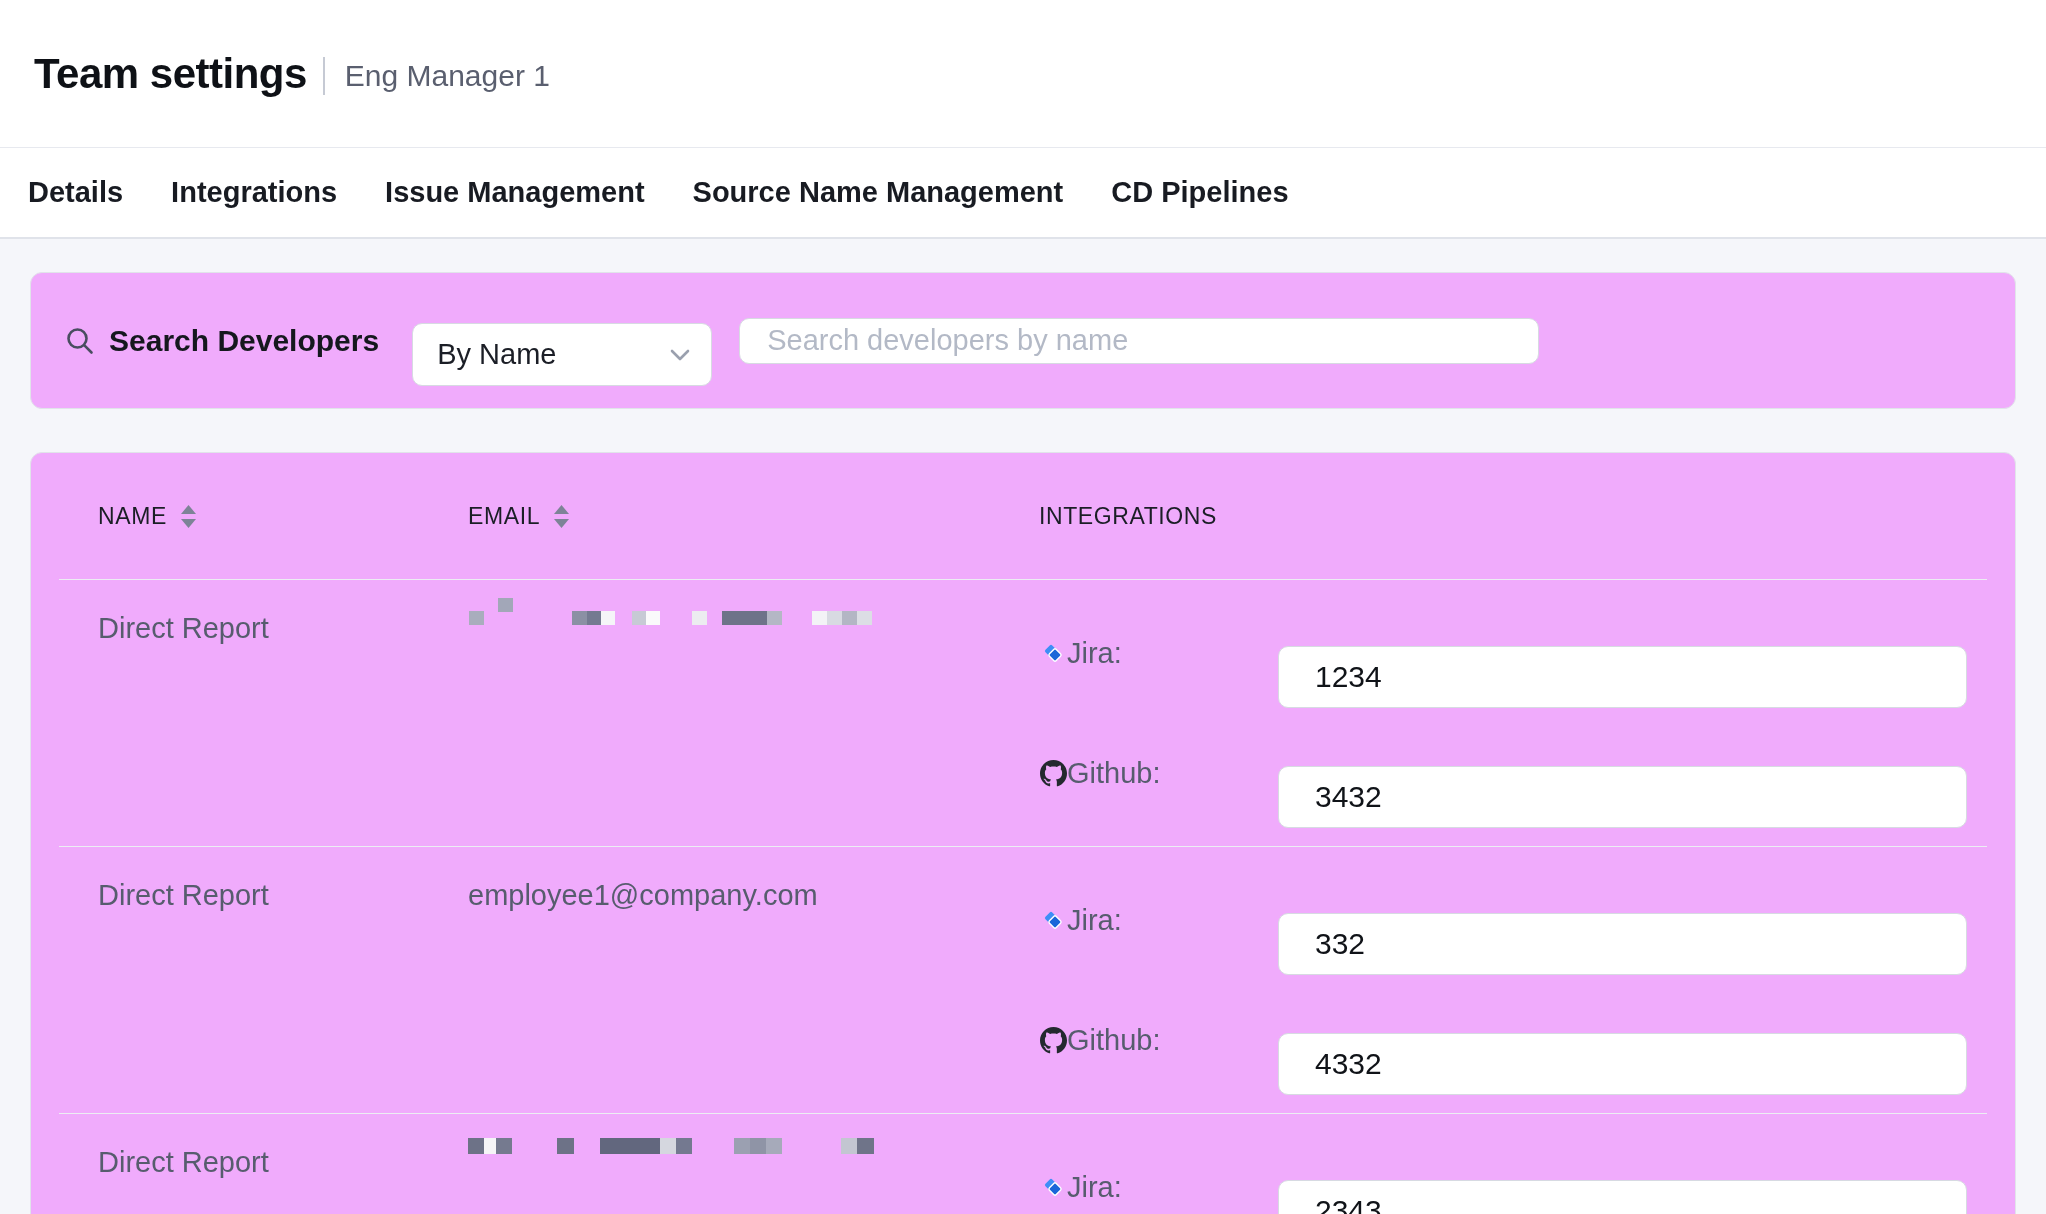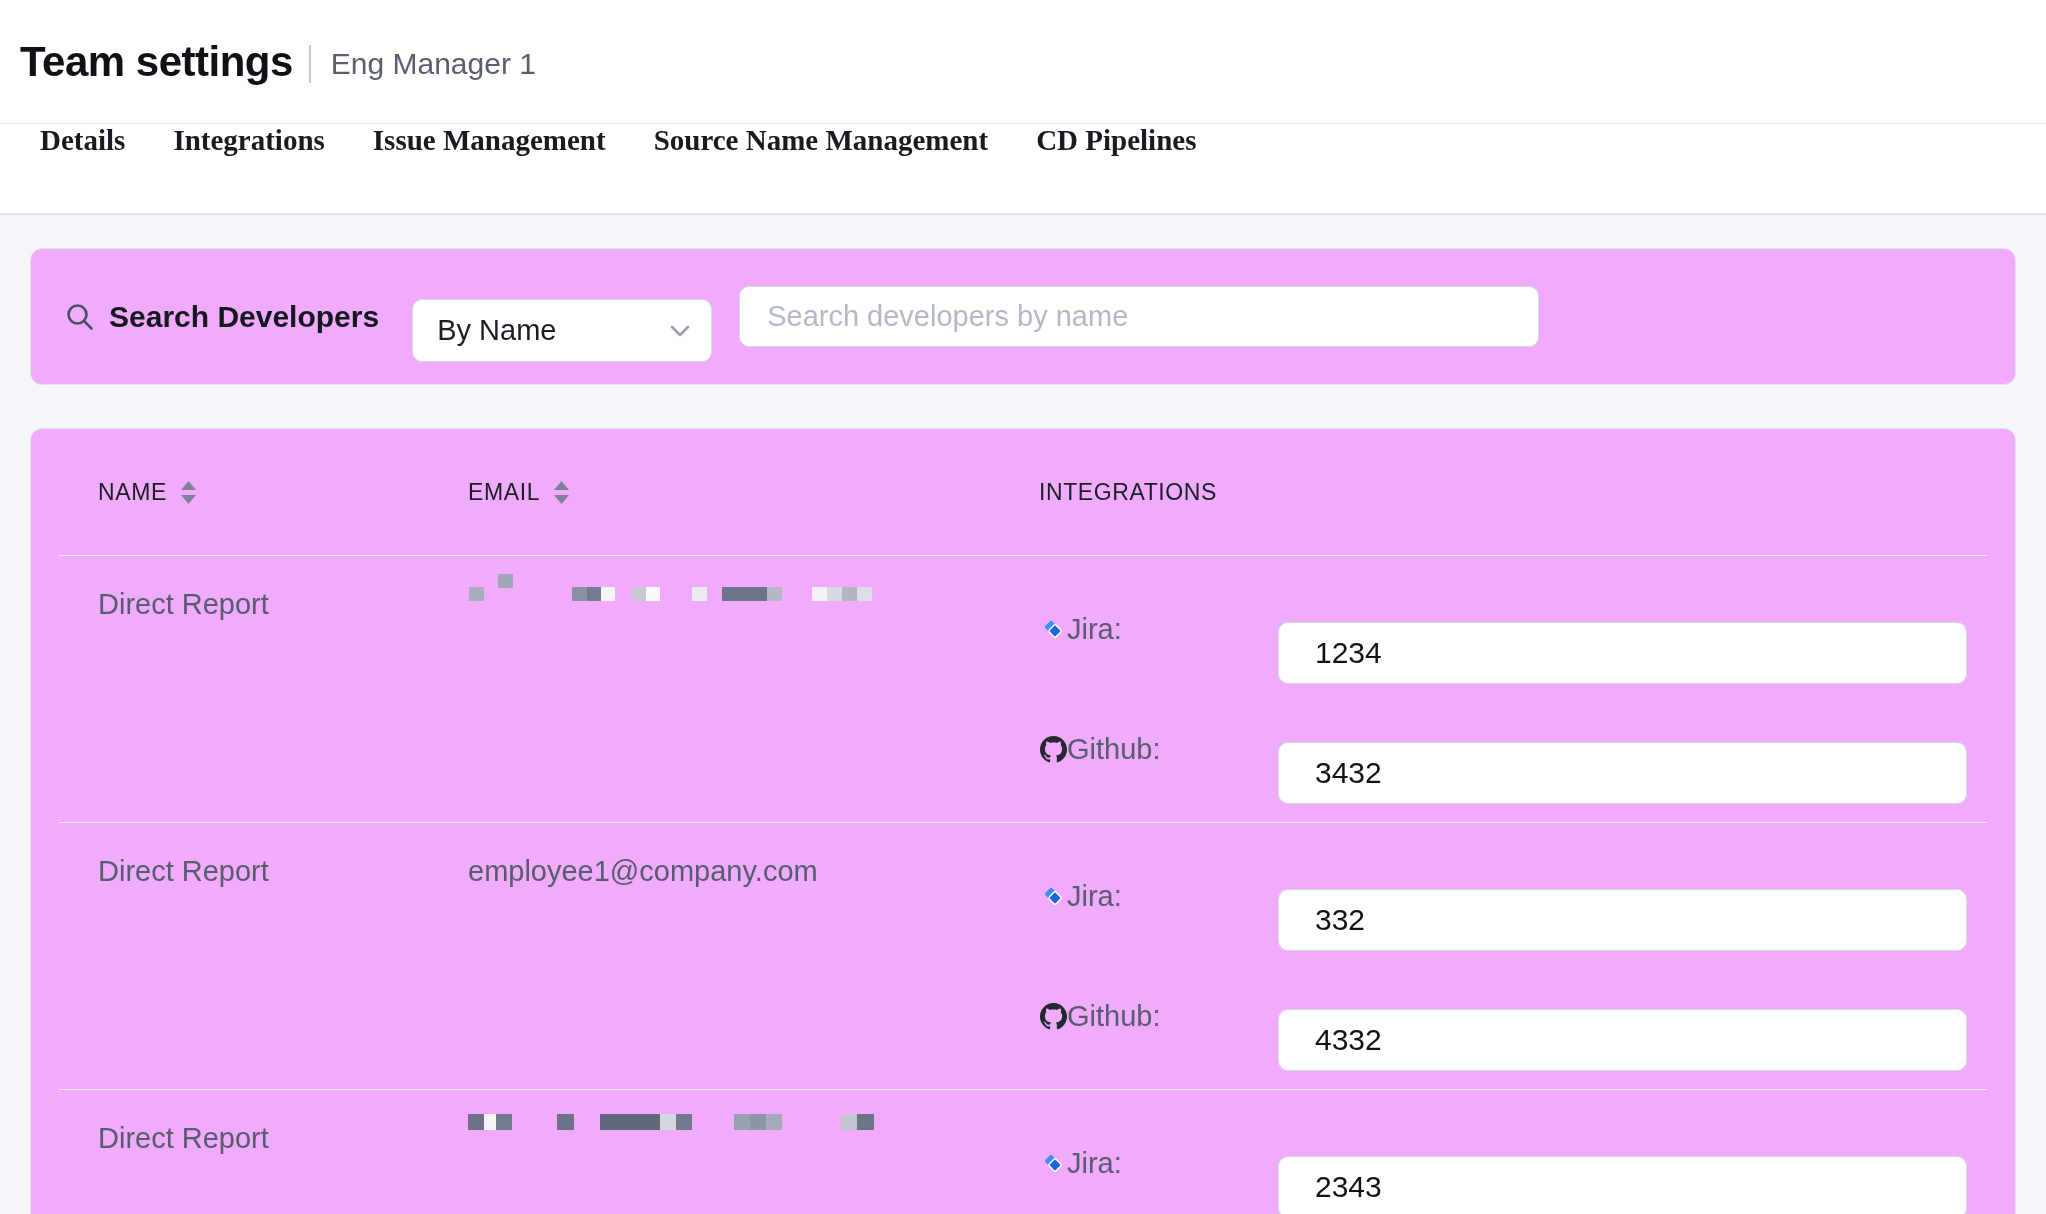--- a/index.html
+++ b/index.html
@@ -13,41 +13,41 @@
     --divider:#eceef3;
     --dark:#16181d;
     --slate:#575c6e;
     --sorticon:#7d8397;
   }
   *{box-sizing:border-box;margin:0;padding:0;}
   html,body{width:2046px;height:1214px;overflow:hidden;}
   body{font-family:"Liberation Sans",sans-serif;background:var(--page-bg);color:var(--dark);}
 
   
-  .page-header{height:124px;background:#fff;display:flex;align-items:center;padding:0 20px;border-bottom:1px solid #e7e9ef;}
+  .page-header{height:148px;background:#fff;display:flex;align-items:center;padding:0 34px;border-bottom:1px solid #e7e9ef;}
   .page-title{font-size:42px;font-weight:700;letter-spacing:-0.5px;color:#0e1116;}
   .title-sep{width:2px;height:38px;background:#c6cad4;margin:4px 20px 0 16px;}
   .page-subtitle{font-size:30px;color:#5a5f6f;margin-top:4px;}
 
   
-  .tab-bar{height:91px;background:#fff;display:flex;align-items:flex-start;padding:0 16px;border-bottom:2px solid #e0e3ea;font-family:Liberation Serif, serif;}
+  .tab-bar{height:91px;background:#fff;display:flex;align-items:center;padding:0 4px;border-bottom:2px solid #e0e3ea;}
   .tab{position:relative;display:flex;align-items:center;padding:0 14px;margin:0 10px;font-size:29px;font-weight:600;color:#181b22;cursor:pointer;white-space:nowrap;}
   .tab.active::after{content:"";position:absolute;left:0;right:0;bottom:-2px;height:8px;background:var(--accent);border-radius:6px 6px 0 0;}
 
   
   .main{padding:33px 30px 0;}
   .card{background:#f0abfc;border:1px solid var(--card-border);border-radius:12px;}
 
   
   .search-card{height:137px;display:flex;align-items:center;padding:0 34px;}
   .search-icon{flex:none;margin-right:14px;display:flex;}
   .search-label{font-size:30px;font-weight:700;color:#15181e;margin-right:33px;white-space:nowrap;}
   .filter-select{width:300px;height:63px;border:1px solid var(--input-border);border-radius:10px;display:flex;align-items:center;justify-content:space-between;padding:0 20px 0 24px;margin-right:27px;cursor:pointer;background:#fff;margin-top:28px;}
   .filter-select .value{font-size:29px;color:#1b1e26;}
-  .search-input{width:800px;height:61px;border:1px solid var(--input-border);border-radius:10px;padding:0 27px;font-size:29px;font-family:"Liberation Sans",sans-serif;color:#15181e;outline:none;background:#fff;}
+  .search-input{width:800px;height:46px;border:1px solid var(--input-border);border-radius:10px;padding:0 27px;font-size:29px;font-family:"Liberation Sans",sans-serif;color:#15181e;outline:none;background:#fff;}
   .search-input::placeholder{color:#b3b9c6;}
 
   
   .table-card{margin-top:43px;padding:0 28px 45px;}
   .thead{display:grid;grid-template-columns:370px 571px 1fr;align-items:center;height:127px;padding-left:39px;border-bottom:1px solid var(--divider);}
   .th{display:flex;align-items:center;gap:14px;font-size:23px;font-weight:400;letter-spacing:0.6px;color:#1b1e26;}
   .sort-btn{display:flex;cursor:pointer;}
 
   .drow{display:grid;grid-template-columns:370px 571px 1fr;padding-left:39px;min-height:177px;border-bottom:1px solid var(--divider);}
   .cell-name{padding-top:32px;font-size:29px;color:var(--slate);}

